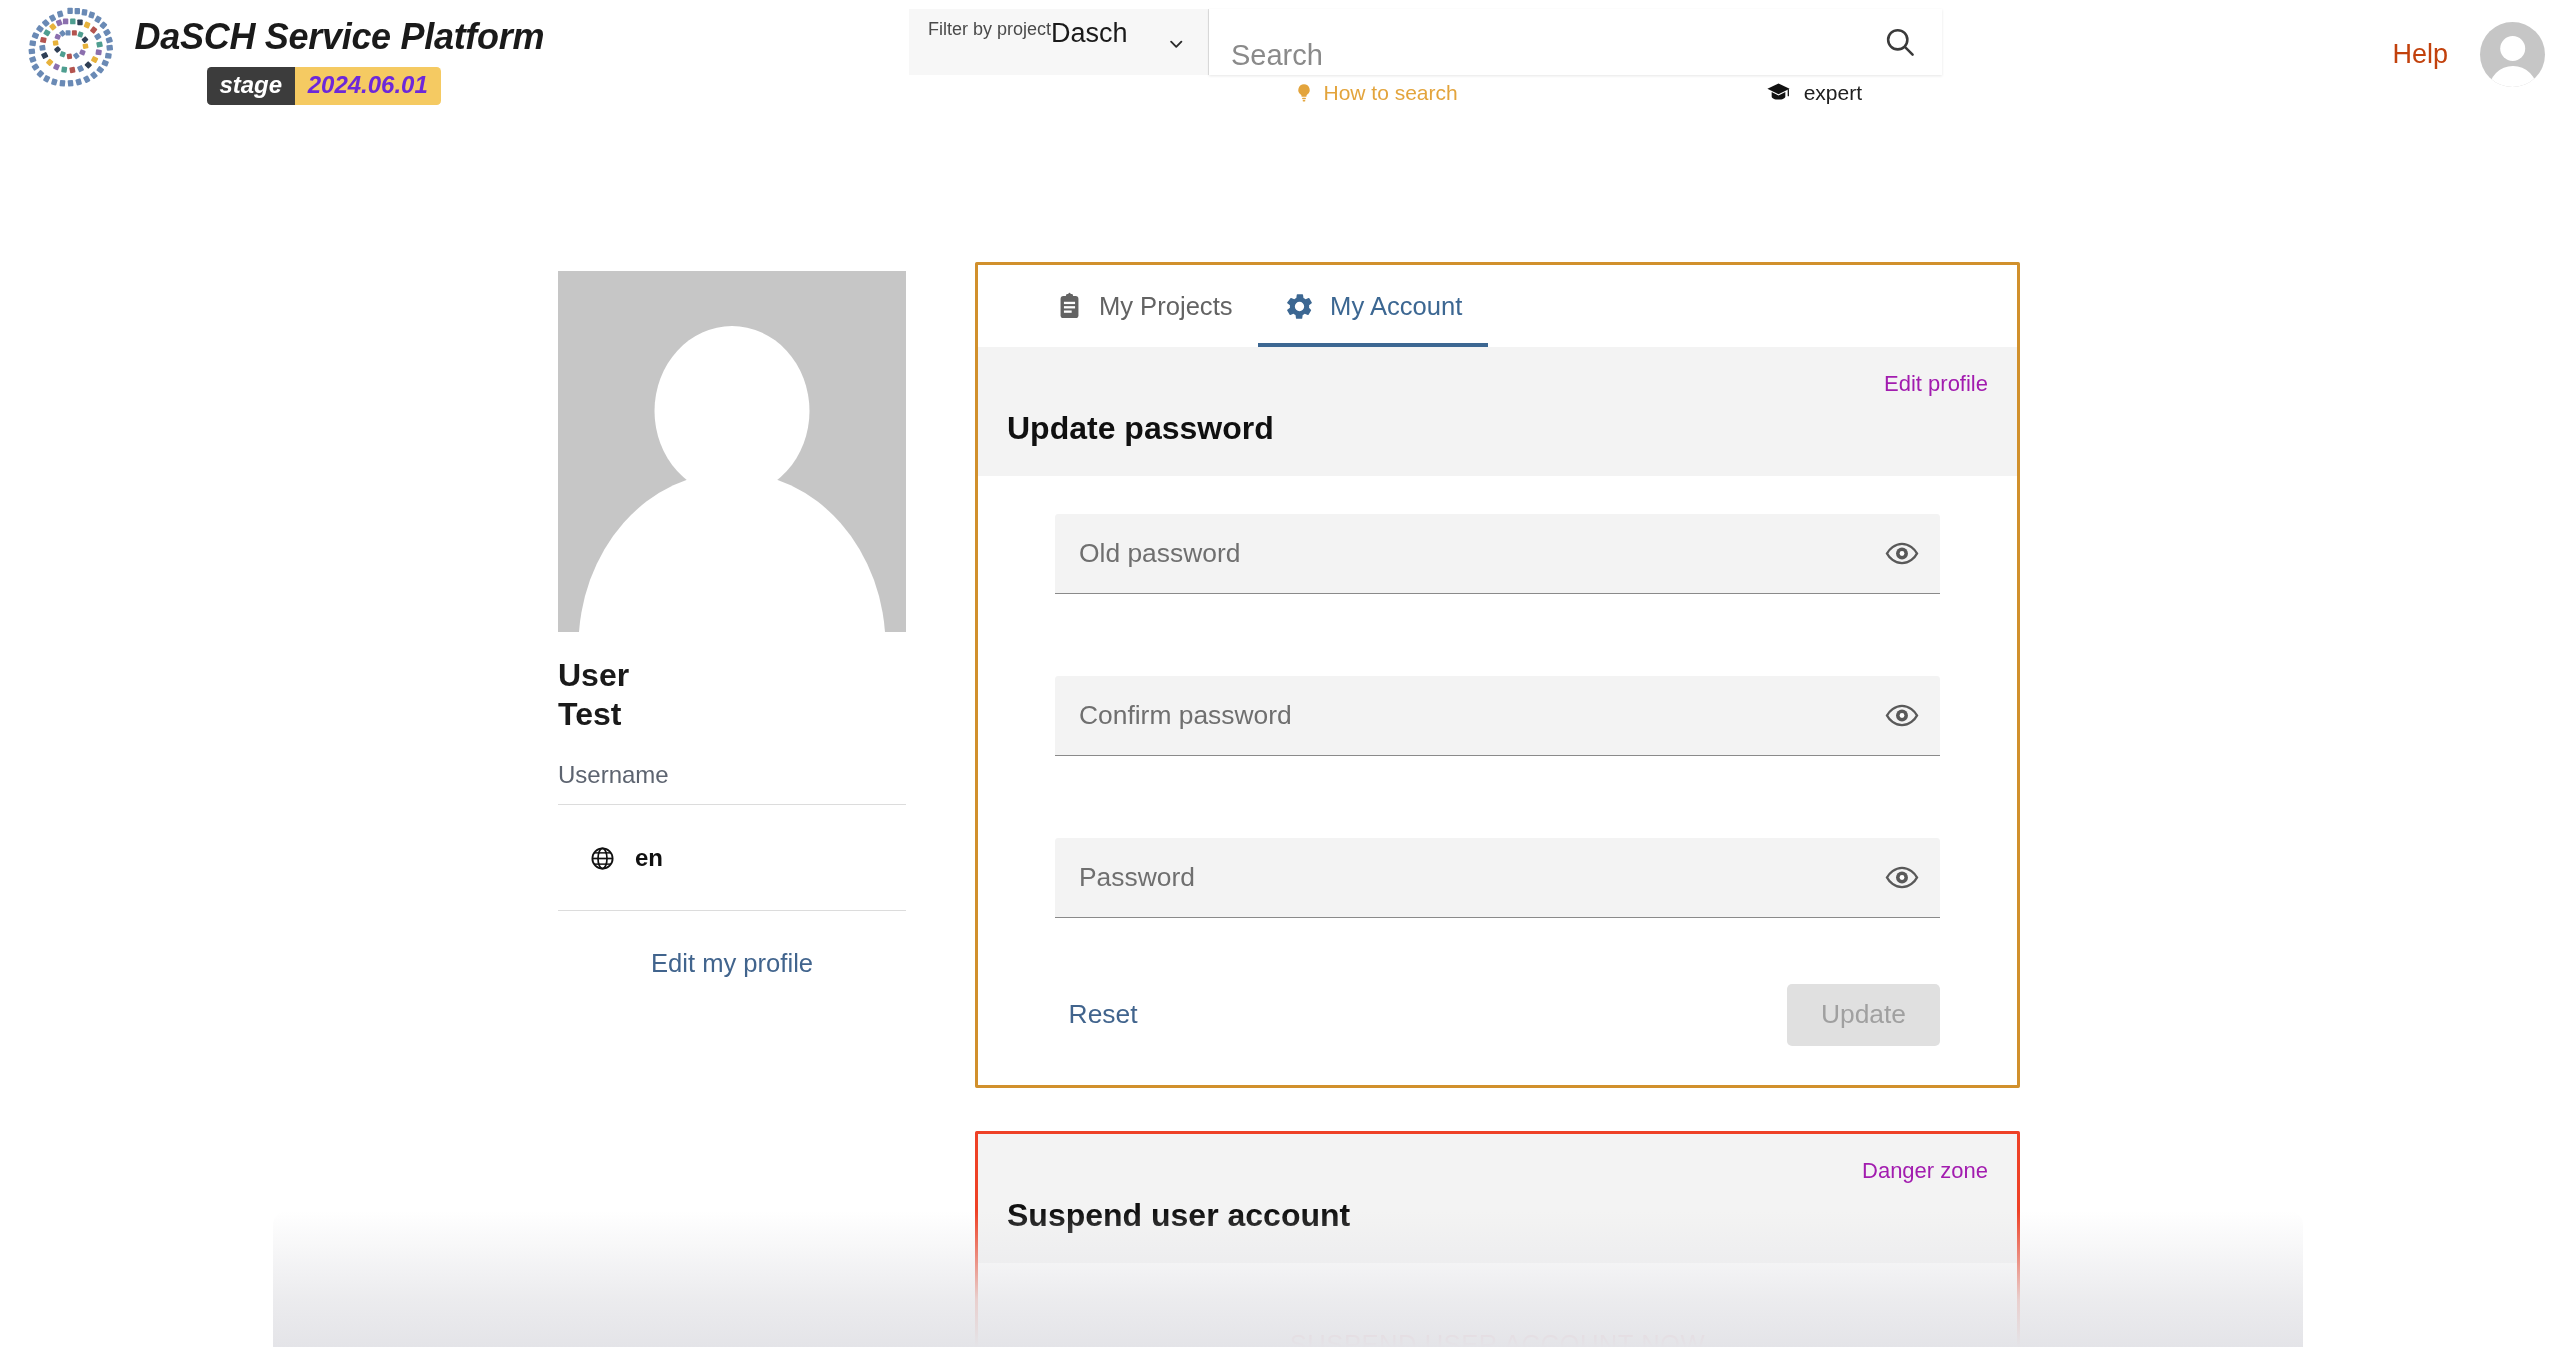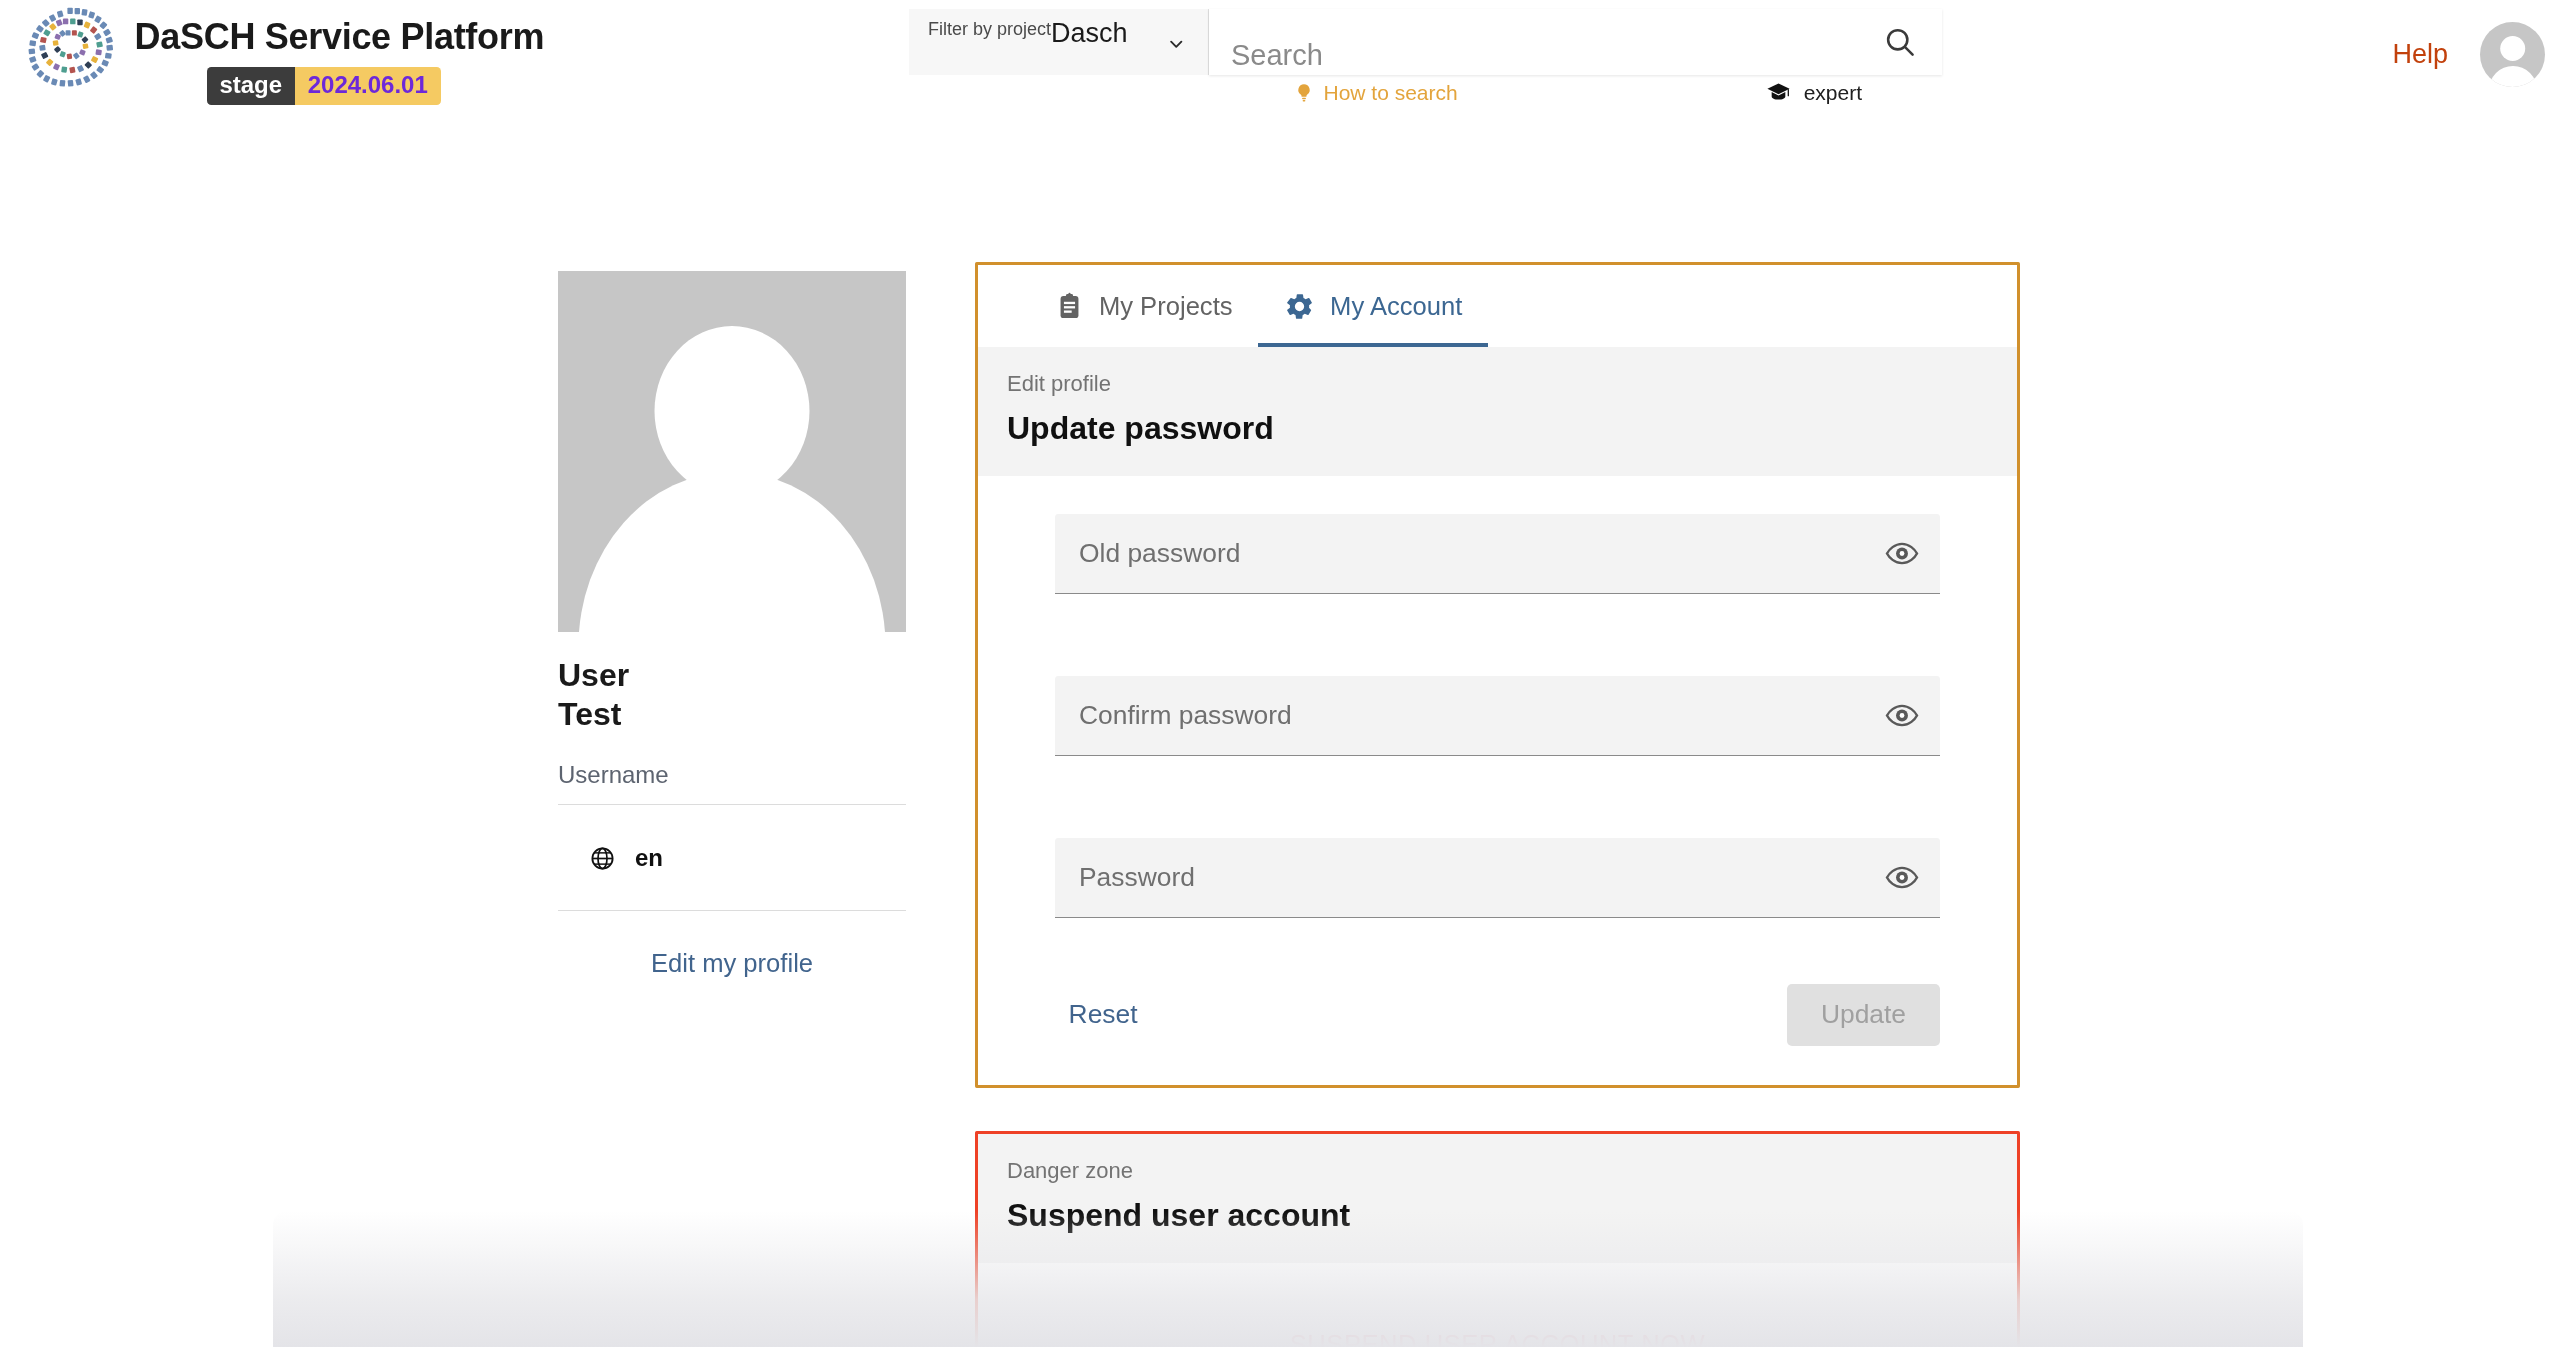--- a/index.html
+++ b/index.html
@@ -34,20 +34,21 @@
     background: linear-gradient(to bottom, rgba(120,130,150,0.20), rgba(120,130,150,0.0));
     pointer-events: none;
   }
 
   
   .brand {
     display: flex;
     align-items: flex-start;
     padding-left: 25.6px;
     padding-top: 5.1px;
+    font-style: italic;
   }
   .brand-logo {
     width: 90px; height: 90px;
     flex: none;
     margin-right: 19px;
   }
   .brand-texts { padding-top: 13.6px; }
   .brand-title {
     font-size: 36px;
     font-weight: bold;
@@ -335,22 +336,23 @@
     height: 4.3px;
     background: #3c6792;
   }
 
   .section-head {
     background: #f3f3f3;
     padding: 22px 29px 29px 29px;
   }
   .section-eyebrow {
     font-size: 22px;
-    color: #737373;
+    color: #a21caf;
     line-height: 1.4;
+    text-align: right;
   }
   .section-title {
     margin-top: 10.2px;
     font-size: 32px;
     font-weight: bold;
     color: #101010;
   }
 
   .form-body {
     background: #ffffff;

